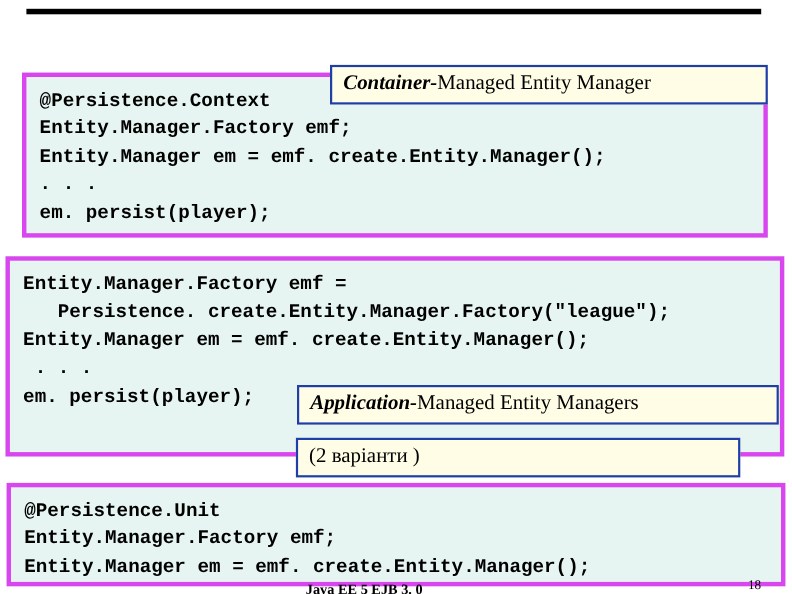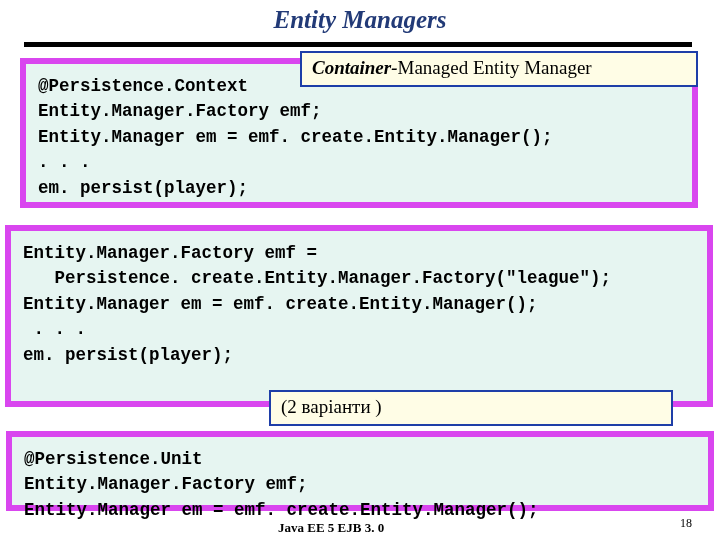--- a/index.html
+++ b/index.html
@@ -26,33 +26,33 @@
     padding-top: 6px;
   }
   .divider {
     height: 5px;
     background: #000;
     margin: 8px 28px 0 24px;
   }
   .codebox {
     position: absolute;
     background: #e6f5f1;
-    border: 6px solid #d946ef;
+    border: 4px solid #d946ef;
     box-sizing: border-box;
     font-family: "Courier New", monospace;
     font-size: 17.5px;
     font-weight: bold;
     color: #000;
     line-height: 1.45;
     padding: 10px 12px;
     white-space: pre;
   }
   .box1 { left: 20px; top: 58px;  width: 678px; height: 150px; }
   .box2 { left: 5px;  top: 225px; width: 708px; height: 182px; }
-  .box3 { left: 6px;  top: 431px; width: 708px; height: 80px;  }
+  .box3 { left: 6px;  top: 431px; width: 708px; height: 94px;  }
   .labelbox {
     position: absolute;
     background: #fffde6;
     border: 2px solid #1e3ea8;
     box-sizing: border-box;
     font-family: Georgia, serif;
     font-size: 19px;
     color: #000;
     padding: 4px 10px 6px 10px;
     white-space: nowrap;
@@ -75,35 +75,35 @@
     font-family: Georgia, serif;
     font-size: 12px;
     color: #000;
   }
 </style>
 </head>
 <body>
 
 <div class="slide">
 
-  <div class="title">Entity Managers</div>
   <div class="divider"></div>
 
   <div class="codebox box1">@Persistence.Context
 Entity.Manager.Factory emf;
 Entity.Manager em = emf. create.Entity.Manager();
 . . .
 em. persist(player);</div>
   <div class="labelbox label1"><span class="lbl-strong">Container-</span><span>Managed Entity Manager</span></div>
 
   <div class="codebox box2">Entity.Manager.Factory emf =
    Persistence. create.Entity.Manager.Factory("league");
 Entity.Manager em = emf. create.Entity.Manager();
  . . .
 em. persist(player);</div>
+  <div class="labelbox label2"><span class="lbl-strong">Application-</span><span>Managed Entity Managers</span></div>
 
   <div class="labelbox label3">(2 варіанти )</div>
 
   <div class="codebox box3">@Persistence.Unit
 Entity.Manager.Factory emf;
 Entity.Manager em = emf. create.Entity.Manager();</div>
 
   <div class="footer-left">Java EE 5 EJB 3. 0</div>
   <div class="footer-right">18</div>
 

